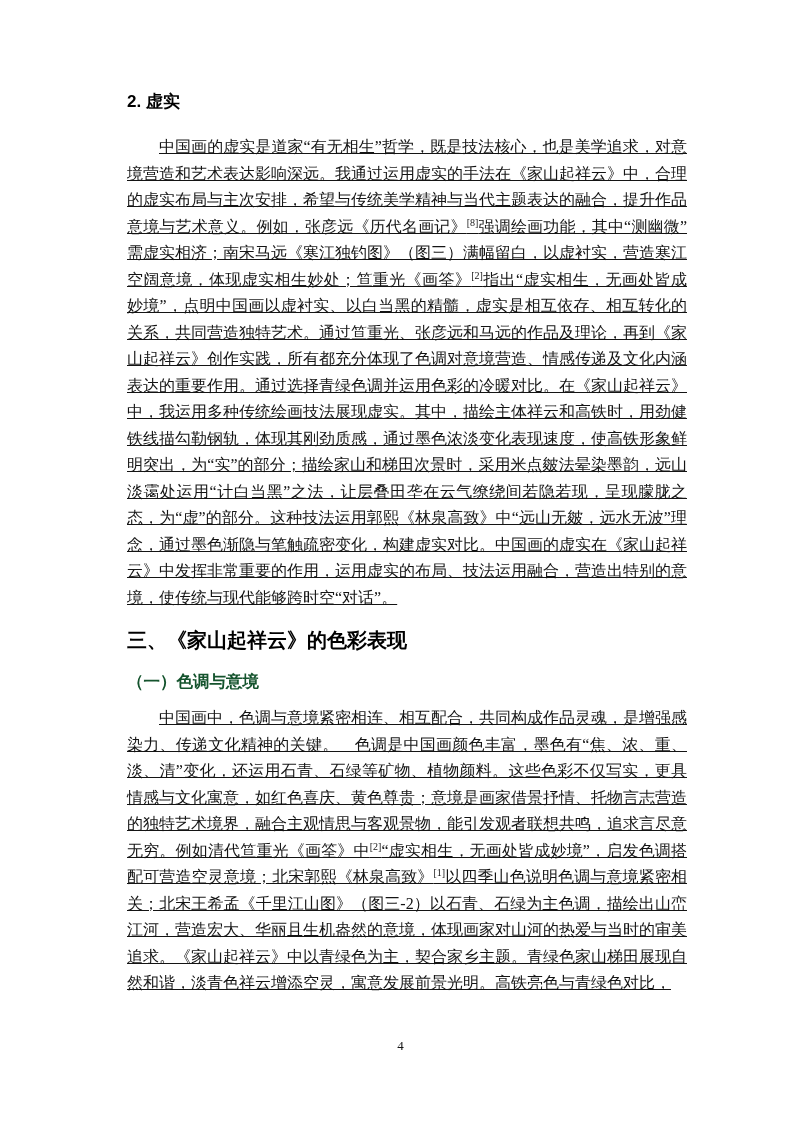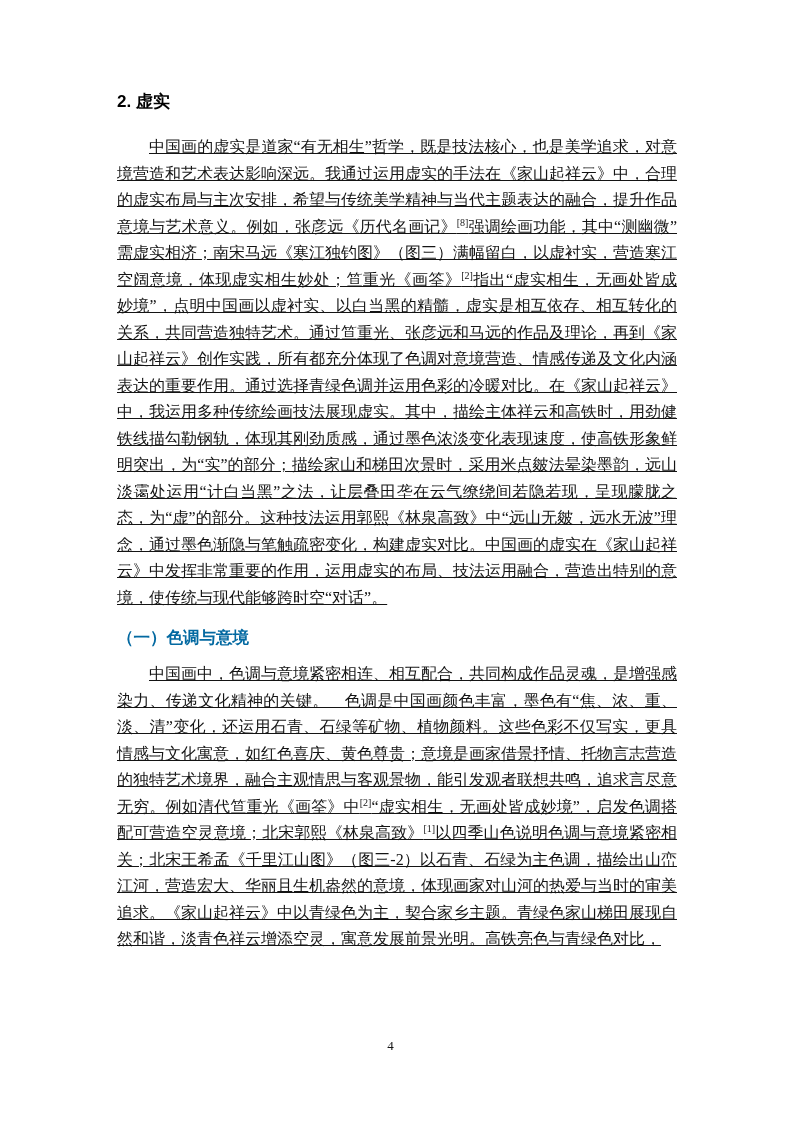--- a/index.html
+++ b/index.html
@@ -8,20 +8,21 @@
     background: #ffffff;
   }
   .page {
     position: relative;
     width: 781px;
     height: 1122px;
     background: #ffffff;
     overflow: hidden;
     font-family: "Liberation Serif", "DejaVu Serif", serif;
     color: #141414;
+    margin-left: 10px;
   }
   .content {
     position: absolute;
     left: 117px;
     top: 90px;
     width: 560px;
   }
   .h-sub {
     font-family: "Liberation Sans", "DejaVu Sans", sans-serif;
     font-weight: bold;
@@ -37,21 +38,21 @@
     line-height: 30px;
     margin: 14px 0 12px 0;
     color: #000000;
   }
   .h-sub2 {
     font-family: "Liberation Sans", "DejaVu Sans", sans-serif;
     font-weight: bold;
     font-size: 16.5px;
     line-height: 24px;
     margin: 14px 0 12px 0;
-    color: #0369a1;
+    color: #14532d;
   }
   p.body-para {
     font-size: 16px;
     line-height: 26.5px;
     text-align: justify;
     text-indent: 2em;
     margin: 0 0 4px 0;
     text-decoration: underline;
   }
   sup.ref {
@@ -73,20 +74,21 @@
 </head>
 <body>
 
 <div class="page">
   <div class="content">
 
     <h3 class="h-sub">2. 虚实</h3>
 
     <p class="body-para">中国画的虚实是道家“有无相生”哲学，既是技法核心，也是美学追求，对意境营造和艺术表达影响深远。我通过运用虚实的手法在《家山起祥云》中，合理的虚实布局与主次安排，希望与传统美学精神与当代主题表达的融合，提升作品意境与艺术意义。例如，张彦远《历代名画记》<sup class="ref">[8]</sup>强调绘画功能，其中“测幽微”需虚实相济；南宋马远《寒江独钓图》（图三）满幅留白，以虚衬实，营造寒江空阔意境，体现虚实相生妙处；笪重光《画筌》<sup class="ref">[2]</sup>指出“虚实相生，无画处皆成妙境”，点明中国画以虚衬实、以白当黑的精髓，虚实是相互依存、相互转化的关系，共同营造独特艺术。通过笪重光、张彦远和马远的作品及理论，再到《家山起祥云》创作实践，所有都充分体现了色调对意境营造、情感传递及文化内涵表达的重要作用。通过选择青绿色调并运用色彩的冷暖对比。在《家山起祥云》中，我运用多种传统绘画技法展现虚实。其中，描绘主体祥云和高铁时，用劲健铁线描勾勒钢轨，体现其刚劲质感，通过墨色浓淡变化表现速度，使高铁形象鲜明突出，为“实”的部分；描绘家山和梯田次景时，采用米点皴法晕染墨韵，远山淡霭处运用“计白当黑”之法，让层叠田垄在云气缭绕间若隐若现，呈现朦胧之态，为“虚”的部分。这种技法运用郭熙《林泉高致》中“远山无皴，远水无波”理念，通过墨色渐隐与笔触疏密变化，构建虚实对比。中国画的虚实在《家山起祥云》中发挥非常重要的作用，运用虚实的布局、技法运用融合，营造出特别的意境，使传统与现代能够跨时空“对话”。</p>
 
+    <h2 class="h-main">三、《家山起祥云》的色彩表现</h2>
 
 
     <h3 class="h-sub2">（一）色调与意境</h3>
 
     <p class="body-para">中国画中，色调与意境紧密相连、相互配合，共同构成作品灵魂，是增强感染力、传递文化精神的关键。　色调是中国画颜色丰富，墨色有“焦、浓、重、淡、清”变化，还运用石青、石绿等矿物、植物颜料。这些色彩不仅写实，更具情感与文化寓意，如红色喜庆、黄色尊贵；意境是画家借景抒情、托物言志营造的独特艺术境界，融合主观情思与客观景物，能引发观者联想共鸣，追求言尽意无穷。例如清代笪重光《画筌》中<sup class="ref">[2]</sup>“虚实相生，无画处皆成妙境”，启发色调搭配可营造空灵意境；北宋郭熙《林泉高致》<sup class="ref">[1]</sup>以四季山色说明色调与意境紧密相关；北宋王希孟《千里江山图》（图三-2）以石青、石绿为主色调，描绘出山峦江河，营造宏大、华丽且生机盎然的意境，体现画家对山河的热爱与当时的审美追求。《家山起祥云》中以青绿色为主，契合家乡主题。青绿色家山梯田展现自然和谐，淡青色祥云增添空灵，寓意发展前景光明。高铁亮色与青绿色对比，</p>
 
   </div>
 
   <div class="page-number">4</div>
 </div>

